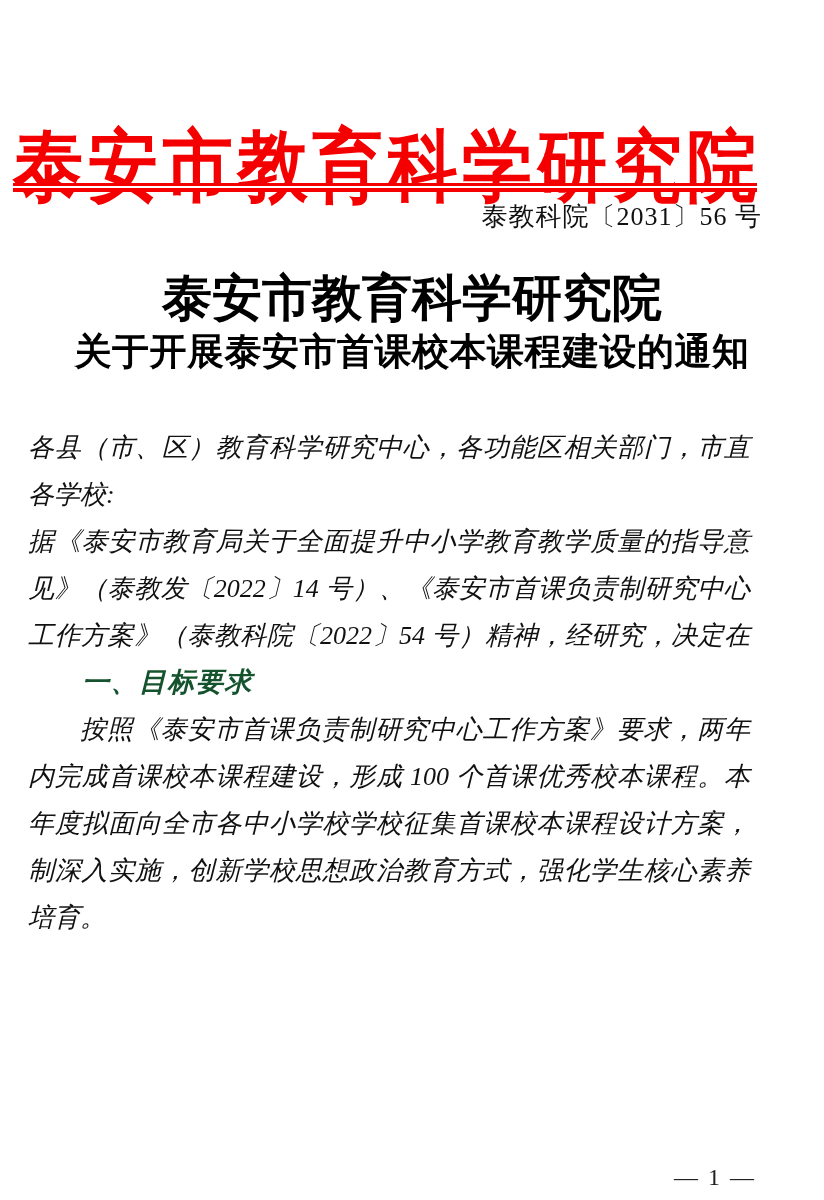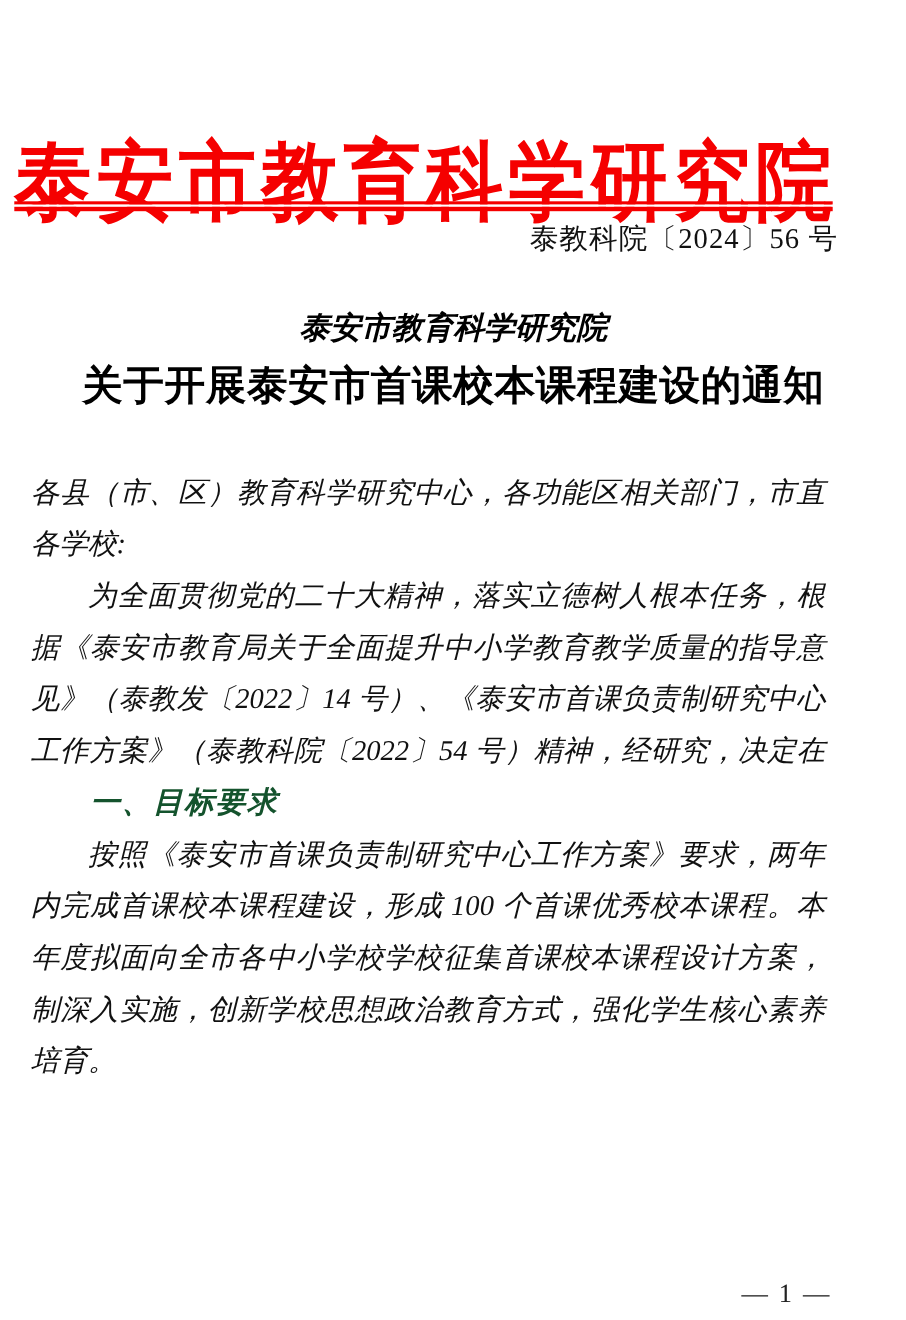--- a/index.html
+++ b/index.html
@@ -48,21 +48,21 @@
     color: #111111;
   }
   
   .doc-title {
     position: absolute;
     top: 272px; left: 0; width: 824px;
     text-align: center;
     font-weight: bold;
     color: #000000;
   }
-  .doc-title .t1 { font-size: 28px; line-height: 53px; font-style: italic; }
+  .doc-title .t1 { font-size: 50px; line-height: 53px; }
   .doc-title .t2 { font-size: 37px; line-height: 53px; letter-spacing: 0.5px; }
   
   .body-text {
     position: absolute;
     top: 424px; left: 28px; width: 722px;
     font-size: 26px;
     line-height: 47px;
     color: #111111;
   }
   .line {
@@ -109,31 +109,30 @@
       <span>究</span>
       <span>院</span>
     </h1>
 
   <div class="red-rule">
     <div class="band-thick"></div>
     <div class="band-gap"></div>
     <div class="band-thin"></div>
   </div>
 
-  <div class="doc-number">泰教科院〔2024〕56 号</div>
+  <div class="doc-number">泰教科院〔2031〕56 号</div>
 
   <div class="doc-title">
     <div class="t1">泰安市教育科学研究院</div>
     <div class="t2">关于开展泰安市首课校本课程建设的通知</div>
   </div>
 
   <div class="body-text" id="body-blocks">
       <div class="line">各县（市、区）教育科学研究中心，各功能区相关部门，市直</div>
       <div class="line last">各学校:</div>
-      <div class="line indent">为全面贯彻党的二十大精神，落实立德树人根本任务，根</div>
       <div class="line">据《泰安市教育局关于全面提升中小学教育教学质量的指导意</div>
       <div class="line">见》（泰教发〔2022〕14 号）、《泰安市首课负责制研究中心</div>
       <div class="line">工作方案》（泰教科院〔2022〕54 号）精神，经研究，决定在</div>
       <div class="line heading last">一、目标要求</div>
       <div class="line indent">按照《泰安市首课负责制研究中心工作方案》要求，两年</div>
       <div class="line">内完成首课校本课程建设，形成 100 个首课优秀校本课程。本</div>
       <div class="line">年度拟面向全市各中小学校学校征集首课校本课程设计方案，</div>
       <div class="line">制深入实施，创新学校思想政治教育方式，强化学生核心素养</div>
       <div class="line last">培育。</div>
     </div>

